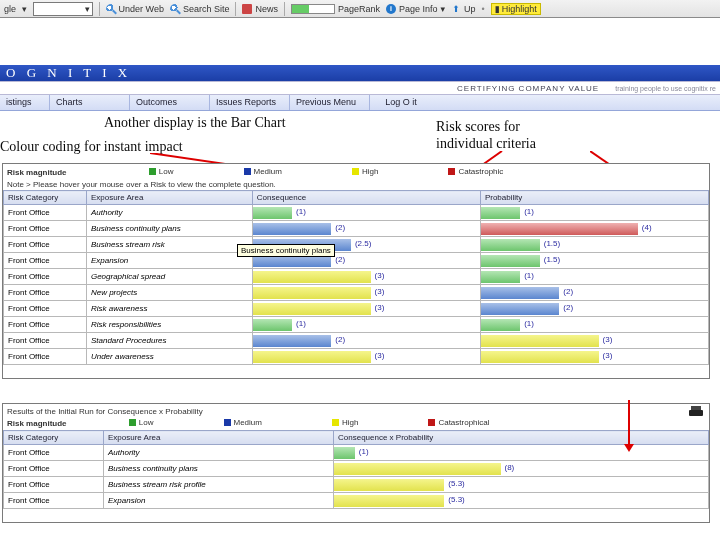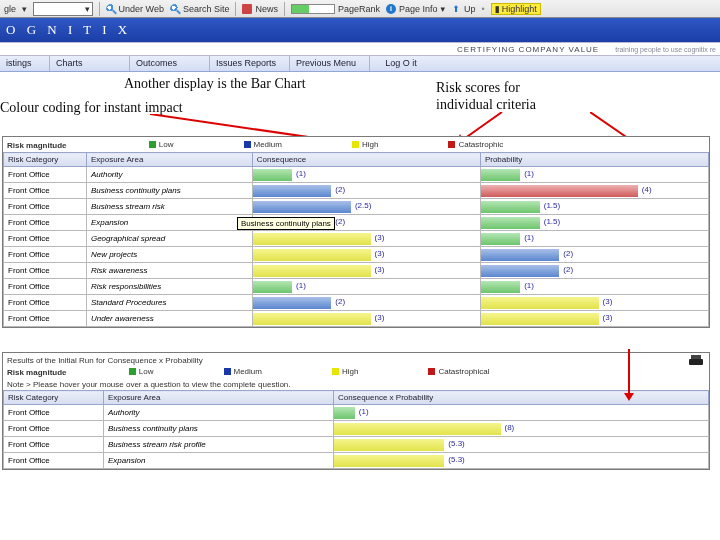--- a/index.html
+++ b/index.html
@@ -32,29 +32,30 @@
   .gtb .ico { width:10px; height:10px; display:inline-block; }
   .gtb .ico.search { background: radial-gradient(circle at 35% 35%, #fff 2px,#4a90d9 2px,#4a90d9 4px, transparent 4px); border-radius:50%; position:relative; }
   .gtb .ico.search::after { content:''; position:absolute; width:5px; height:2px; background:#4a90d9; transform: rotate(45deg); left:6px; top:7px; }
   .gtb .ico.news { background:#c44; border-radius:1px; }
   .gtb .pr { width:44px; height:10px; border:1px solid #888; background:linear-gradient(90deg,#6c6 40%, #fff 40%); }
   .gtb .ico.info { background:#27c; border-radius:50%; color:#fff; font-weight:bold; font-size:7px; text-align:center; line-height:10px; }
   .gtb .ico.up { color:#27c; font-size:9px; line-height:10px; text-align:center; }
   .gtb .hl { background:#ffeb3b; padding:0 3px; border:1px solid #c9b900; display:flex; align-items:center; gap:2px; }
 
   .brandbar {
-    height: 24px;
+    height: 16px;
     background: linear-gradient(#2f57c6,#1b3ea6);
     color:#fff;
     display:flex;
     align-items:center;
     padding-left:6px;
     letter-spacing: 4px;
     font-family: Georgia, 'Times New Roman', serif;
     font-size: 13px;
+    margin-top: 47px;
   }
   .subbrand {
     height:14px; border-top:1px solid #b9b9d6; border-bottom:1px solid #b9b9d6;
     display:flex; justify-content:flex-end; align-items:center;
     font-size:8px; color:#556; padding-right:4px; gap:16px;
   }
   .subbrand .cert { color:#445; letter-spacing:1px; }
   .subbrand .train { color:#889; font-size:7px; }
 
   .tabrow {
@@ -69,30 +70,30 @@
     min-width:80px;
   }
   .tabrow .tab:first-child{ min-width:50px;}
   .tabrow .tab:last-child{ border-right:none; min-width:60px;text-align:center;}
 
   .slide {
     position:relative;
     padding: 6px 8px 4px 0;
   }
   .ann { position:absolute; font: 14px/1.2 'Comic Sans MS', cursive; color:#0a0a0a; }
-  .ann1 { top:4px; left:124px; }
+  .ann1 { top:4px; left:104px; }
   .ann2 { top:28px; left:0; }
   .ann3 { top:8px; left:436px; }
   .arrow { position:absolute; pointer-events:none; }
   .arrow svg { display:block; }
 
   .chartbox {
     border:1px solid #7a7a7a;
-    margin: 58px 2px 2px 2px;
-    padding:2px 0 0 0;
+    margin: 46px 2px 2px 2px;
+    padding:2px 0 13px 0;
     background:#fff;
     position:relative;
   }
   .chartbox.second { margin-top: 24px; }
 
   .ann4 { position:absolute; top:-22px; right:40px; font:14px/1.2 'Comic Sans MS', cursive; }
 
   .printer {
     position:absolute; right:6px; top:2px; width:14px; height:12px;
   }
@@ -251,20 +252,21 @@
         <span class="li">
             <span class="sw high"></span>
             <span>High</span>
           </span>
         <span class="li">
             <span class="sw cat"></span>
             <span>Catastrophic</span>
           </span>
       </span>
     </div>
+    <div class="meta">Note &gt; Please hover your mouse over a Risk to view the complete question.</div>
 
     <table class="risk">
       <thead>
         <tr>
           <th style="width:80px">Risk Category</th>
           <th style="width:160px">Exposure Area</th>
           <th style="width:220px">Consequence</th>
           <th style="width:220px">Probability</th>
         </tr>
       </thead>
@@ -419,21 +421,20 @@
         <span class="li">
             <span class="sw high"></span>
             <span>High</span>
           </span>
         <span class="li">
             <span class="sw cat"></span>
             <span>Catastrophical</span>
           </span>
       </span>
     </div>
-    <div class="meta">Note &gt; Please hover your mouse over a question to view the complete question.</div>
 
     <table class="risk">
       <thead>
         <tr>
           <th style="width:100px">Risk Category</th>
           <th style="width:230px">Exposure Area</th>
           <th>Consequence x Probability</th>
         </tr>
       </thead>
       <tbody id="tb2">

